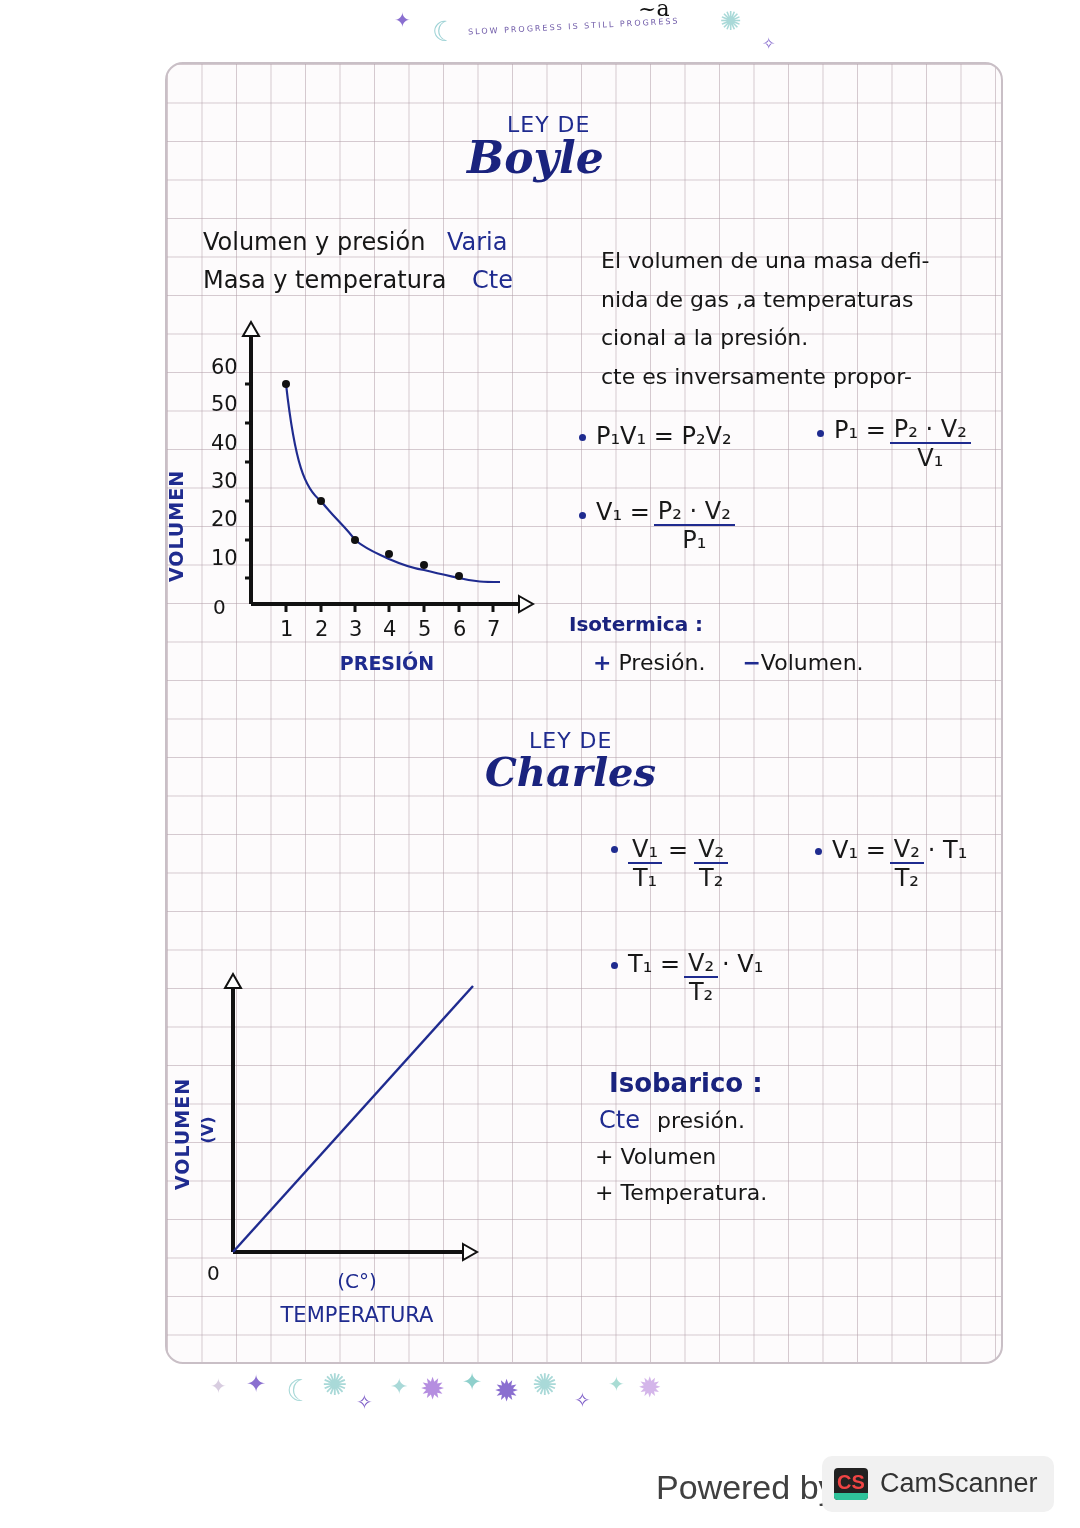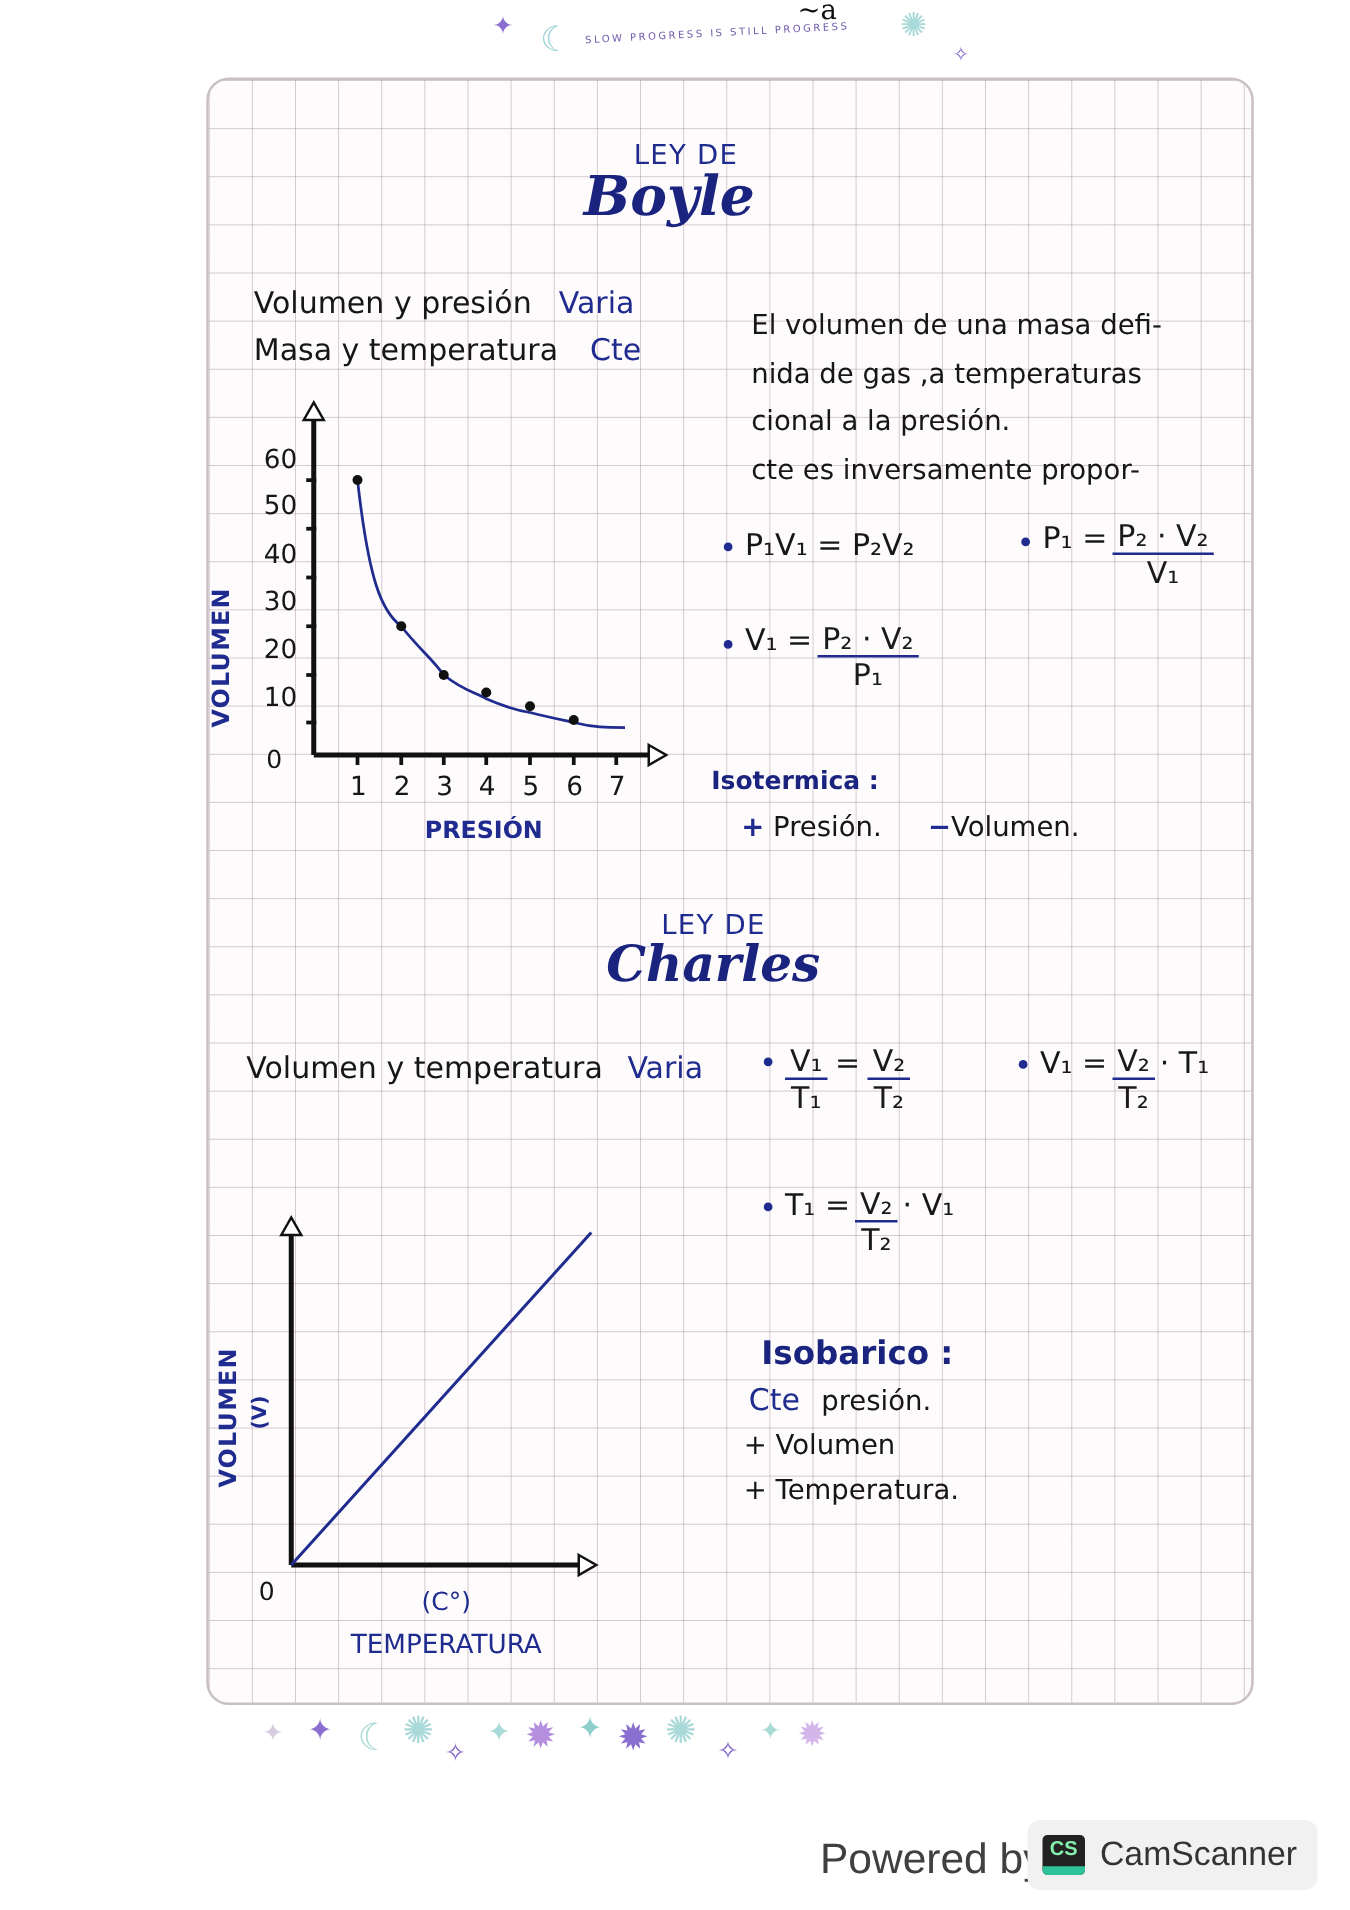--- a/index.html
+++ b/index.html
@@ -38,21 +38,21 @@
   .frac { position: absolute; display: flex; flex-direction: column; align-items: center; font-size: 24px; }
   .frac .num { border-bottom: 2px solid #1f2b8f; padding: 0 4px 0 4px; line-height: 1.1; }
   .frac .den { line-height: 1.2; }
 
   svg text { font-family: "DejaVu Sans", sans-serif; }
 
   .footer { position: absolute; left: 656px; top: 1456px; width: 400px; height: 56px; }
   .powered { position: absolute; left: 0; top: 12px; font-size: 34px; color: #404040; font-family: "Liberation Sans", sans-serif; }
   .cs-badge { position: absolute; left: 166px; top: 0; width: 232px; height: 56px; background: #f1f1f1; border-radius: 10px; }
   .cs-logo { position: absolute; left: 12px; top: 12px; width: 34px; height: 32px; background: #222; border-radius: 4px; overflow: hidden; }
-  .cs-logo .cs-text { position: absolute; left: 0; top: 3px; width: 34px; text-align: center; font-size: 16px; font-weight: bold; color: #86efac; font-family: "Liberation Sans", sans-serif; }
+  .cs-logo .cs-text { position: absolute; left: 0; top: 3px; width: 34px; text-align: center; font-size: 20px; font-weight: bold; color: #ef4444; font-family: "Liberation Sans", sans-serif; }
   .cs-logo .cs-strip { position: absolute; left: 0; bottom: 0; width: 34px; height: 7px; background: #2fc29a; }
   .cs-name { position: absolute; left: 58px; top: 12px; font-size: 27px; color: #333; font-family: "Liberation Sans", sans-serif; }
 </style>
 </head>
 <body>
 
 <div class="header-deco">
   <span class="deco" style="left:14px; top:10px; font-size:20px; color:#8a6fd0;">✦</span>
   <span class="deco" style="left:52px; top:18px; font-size:28px; color:#9fd3d6;">☾</span>
   <span class="slogan">SLOW PROGRESS IS STILL PROGRESS</span>
@@ -161,24 +161,20 @@
   <div class="hand" style="left:402px; top:548px; font-size:20px; color:#1a237e; font-weight:bold;">Isotermica :</div>
   <div class="hand txt-sm" style="left:426px; top:586px;">
     <span class="blue" style="font-weight:bold;">+</span>
     <span>Presión.</span>
     <span class="blue" style="margin-left:30px; font-weight:bold;">−</span><span>Volumen.</span>
   </div>
 
   <div class="title-small" style="left:362px; top:664px;">LEY DE</div>
   <div class="title-big" style="left:318px; top:684px; font-size:40px;">Charles</div>
 
-  <div class="hand txt" style="left:30px; top:776px;">
-    <span>Volumen y temperatura</span>
-    <span class="blue" style="margin-left:12px;">Varia</span>
-  </div>
 
   <div style="position:absolute; left:444px; top:772px; display:flex; align-items:flex-start;">
     <span class="bullet" style="margin-top:10px;"></span>
     <div class="frac" style="position:static;">
       <span class="num">V₁</span>
       <span class="den">T₁</span>
     </div>
     <span class="hand txt" style="position:static; margin:0 6px;">=</span>
     <div class="frac" style="position:static;">
       <span class="num">V₂</span>

